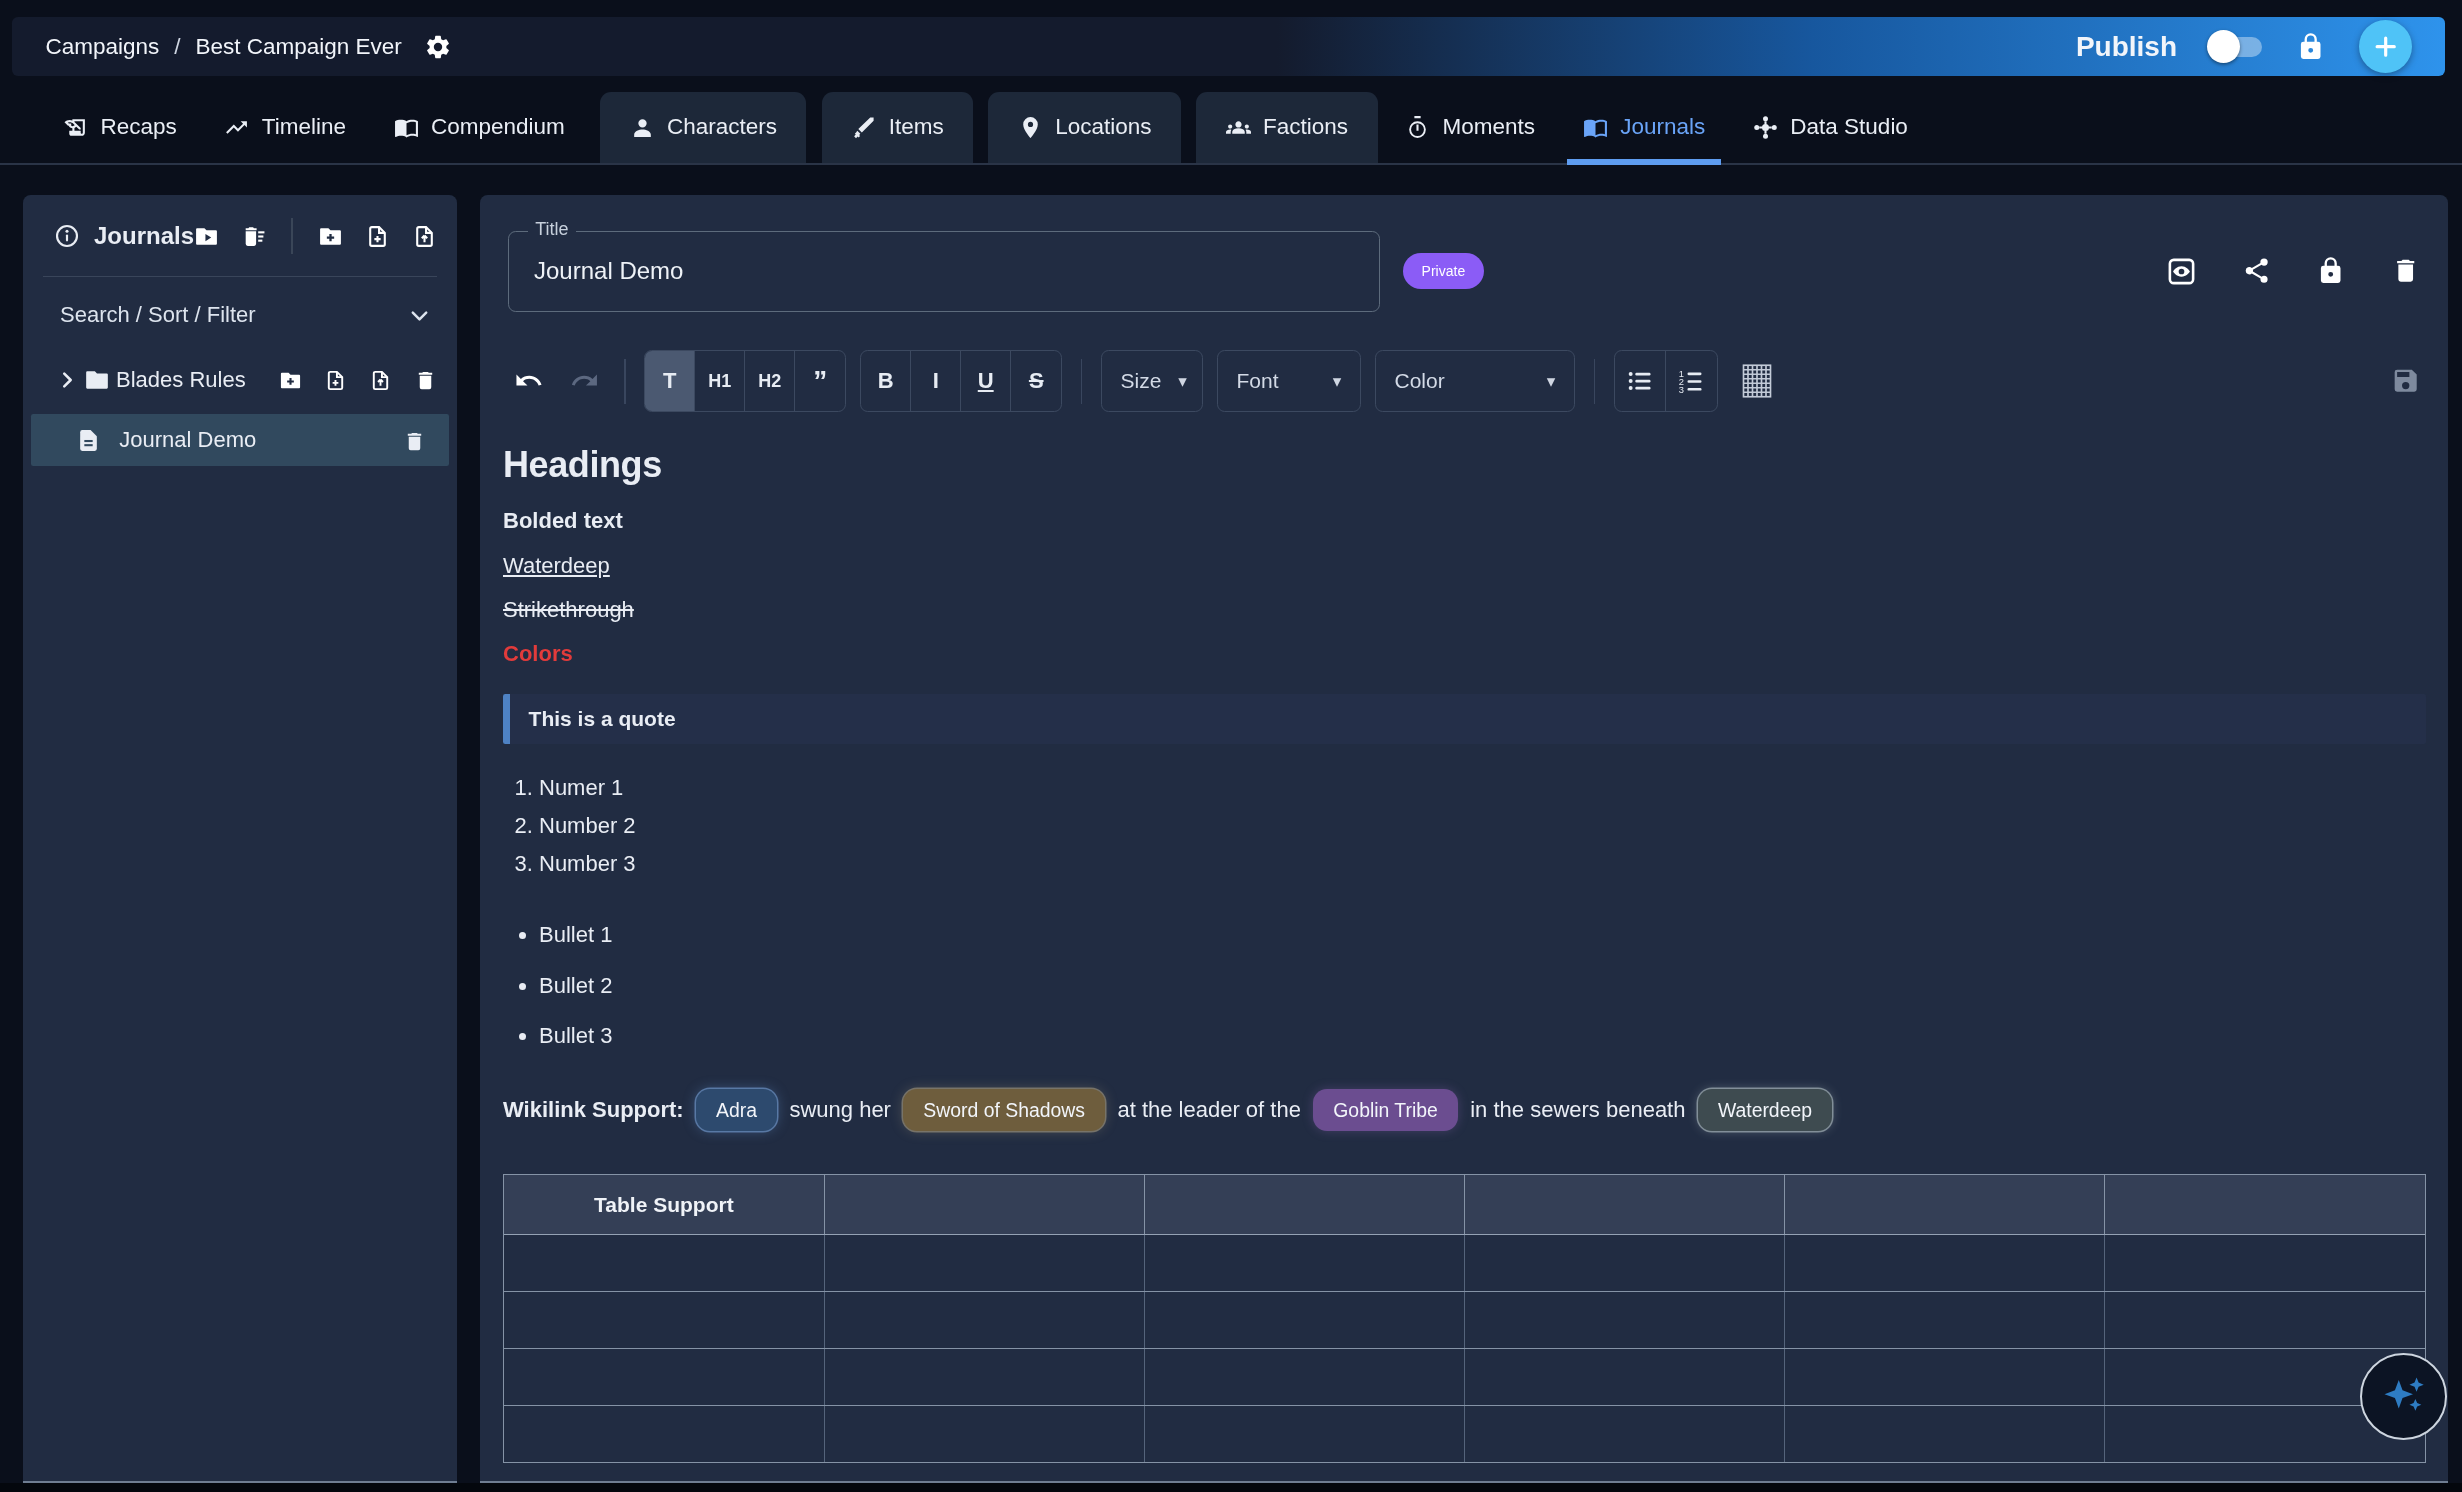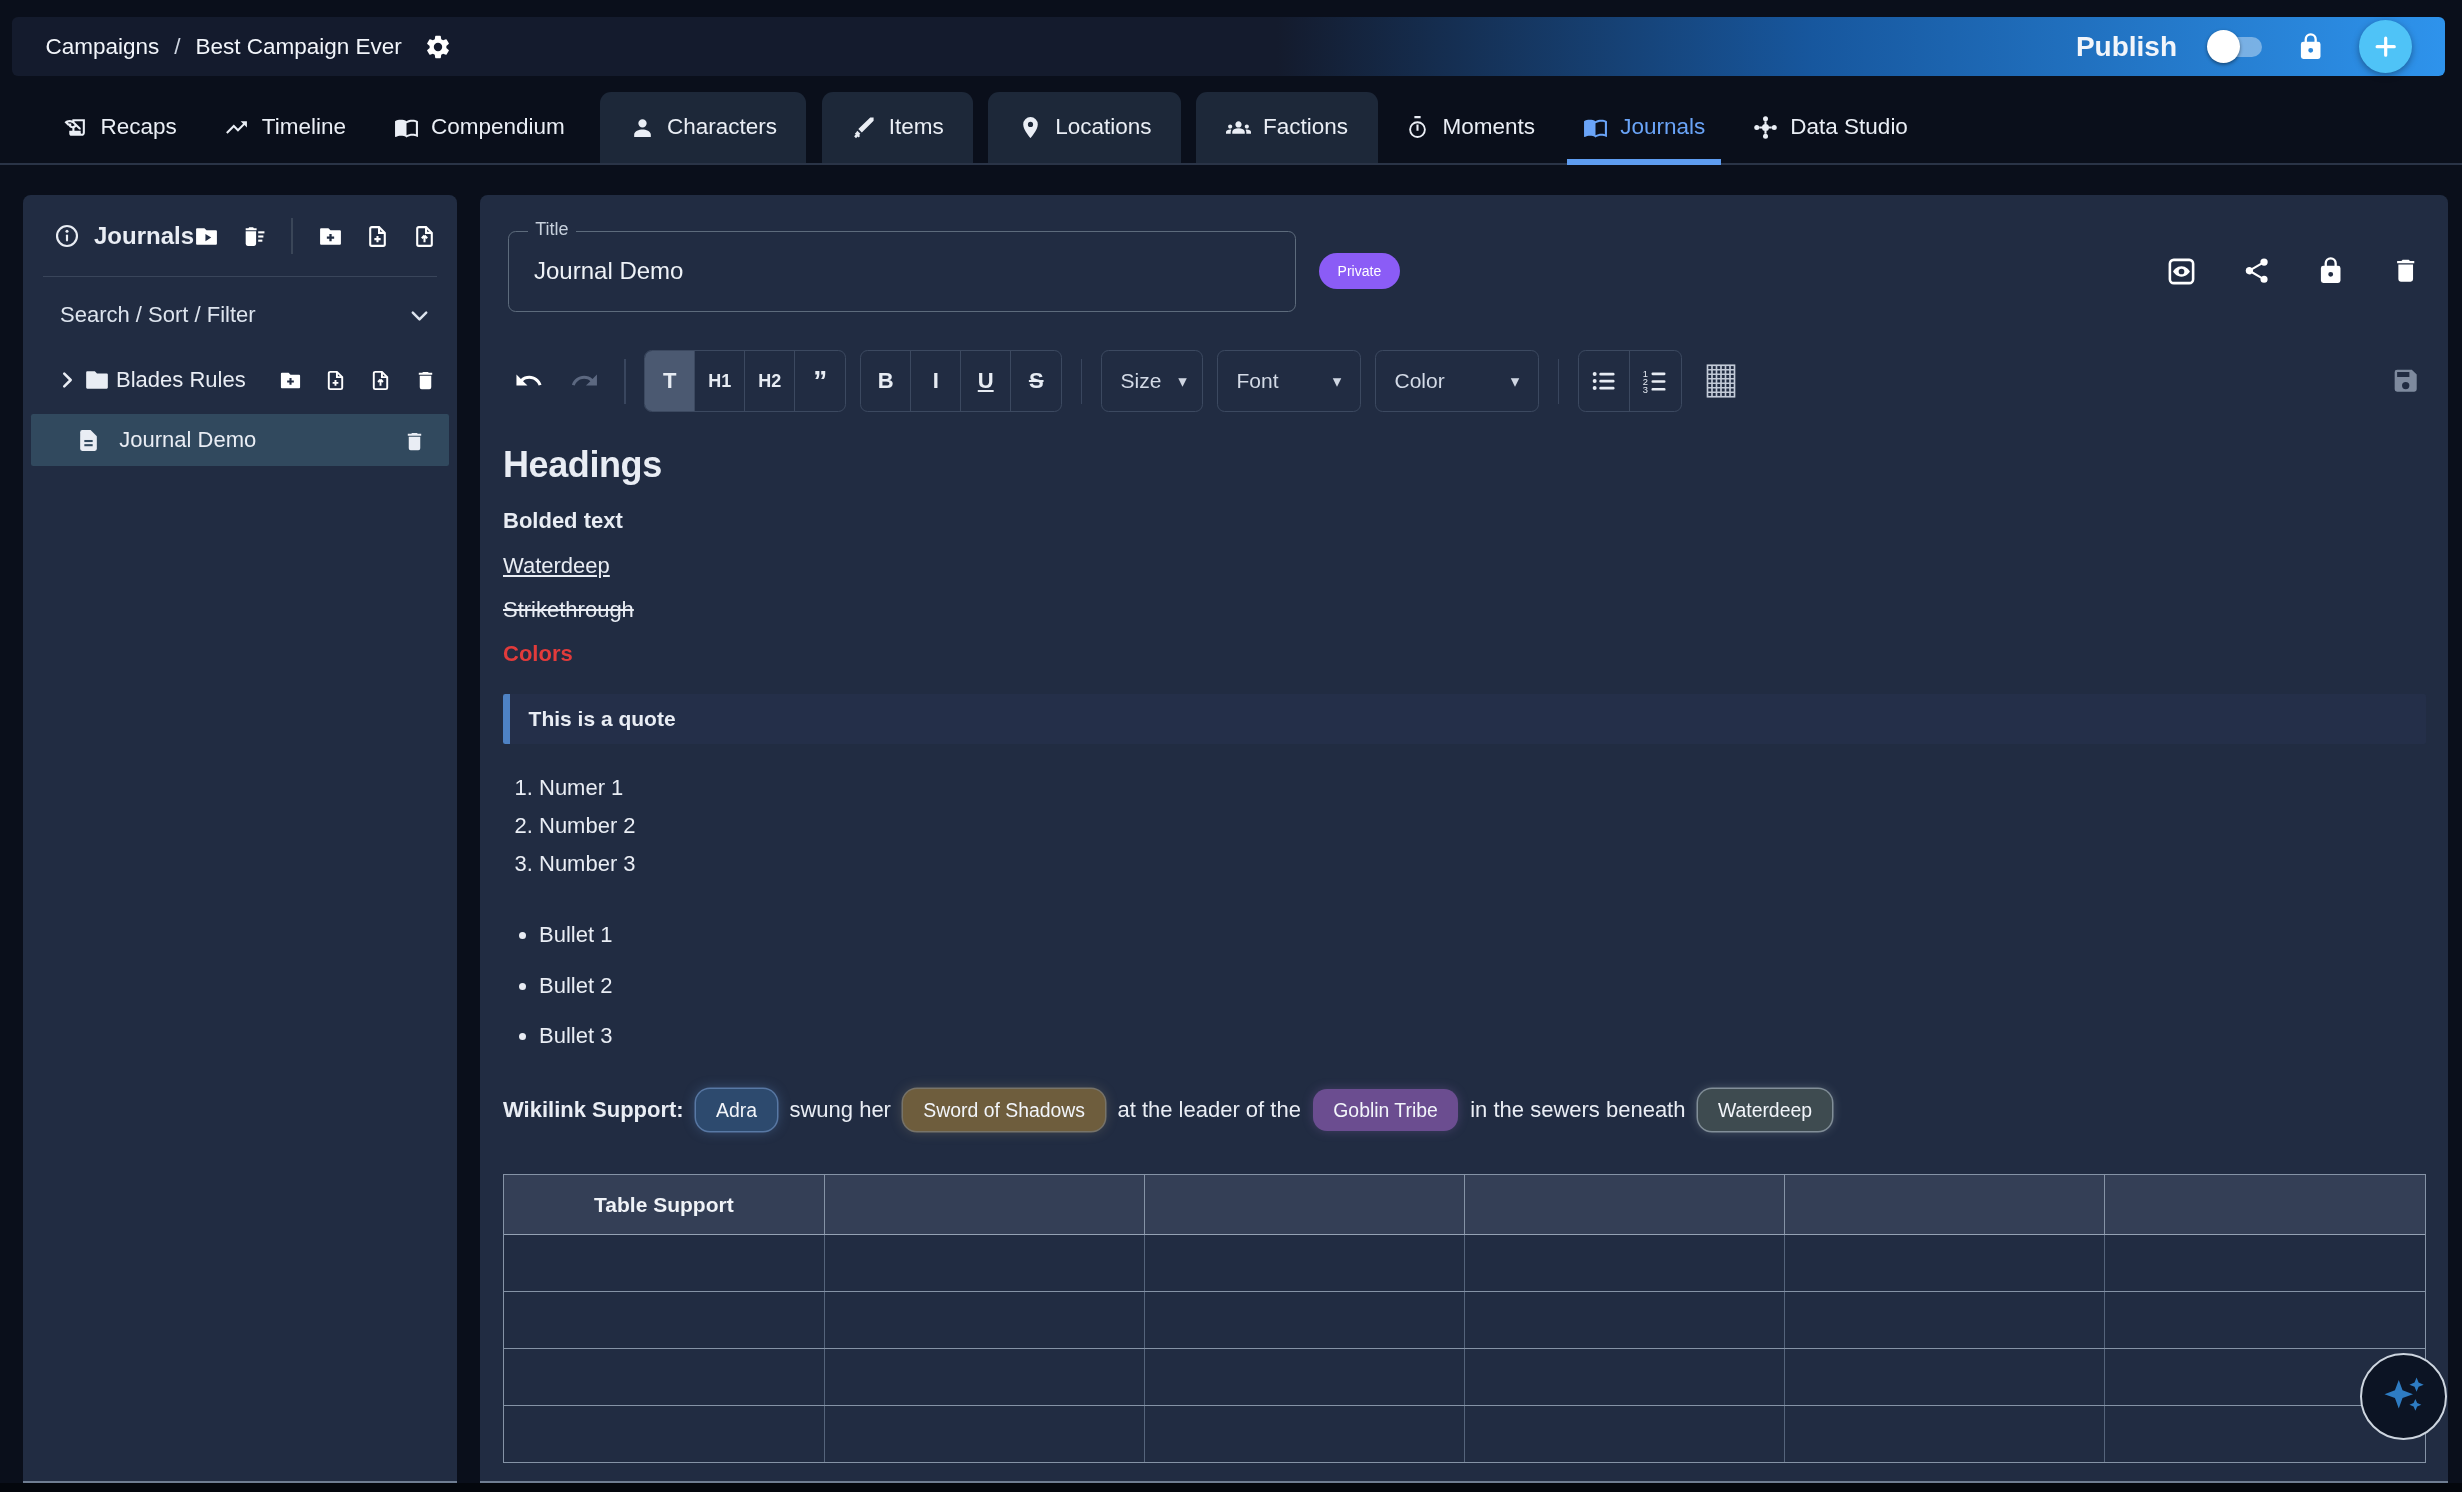--- a/index.html
+++ b/index.html
@@ -58,21 +58,21 @@
   .sb-search { display:flex; align-items:center; justify-content:space-between;
     padding:25px 26px 23px 37px; font-size:22px; color:#dde4ee; }
   .tree-folder { display:flex; align-items:center; gap:6px; padding:15.5px 20px 14px 33px; font-size:22px; }
   .tf-tools { margin-left:auto; display:flex; gap:22px; color:#fff; }
   .tree-doc { margin:7.7px 7.7px; background:#31495e; border-radius:2.3px;
     display:flex; align-items:center; gap:18.6px; padding:13px 23px 13px 45px; font-size:22px; }
   .tree-doc .trash { margin-left:auto; }
 
   
   .title-row { position:absolute; top:34px; left:28px; right:28px; height:84px; display:flex; align-items:center; }
-  .tfield { position:relative; width:788px; height:81px; border:1.5px solid #5d6b7c; border-radius:7.7px; }
+  .tfield { position:relative; width:872px; height:81px; border:1.5px solid #5d6b7c; border-radius:7.7px; }
   .tfield .legend { position:absolute; top:-12.4px; left:18.6px; background:#212c42; padding:0 7.7px;
     font-size:18px; color:#c7d0dc; }
   .tfield .value { position:absolute; left:25px; top:50%; transform:translateY(-50%);
     font-size:24px; color:#eef2f7; }
   .badge { margin-left:23px; background:#8b5cf6; color:#fff; font-size:14px;
     padding:10px 18.6px; border-radius:23px; }
   .ticons { margin-left:auto; display:flex; align-items:center; gap:45px; color:#fff; }
 
   
   .toolbar { position:absolute; top:155px; left:28px; right:28px; height:62px;
@@ -82,21 +82,21 @@
   .vsep { width:1.5px; height:45px; background:#39465e; margin:0 4.6px; }
   .btn-group { display:flex; border:1.5px solid #3c4960; border-radius:7.7px; height:62px; overflow:hidden; }
   .gbtn { width:50px; height:100%; display:flex; align-items:center; justify-content:center;
     font-size:22px; font-weight:bold; color:#e7ecf3; border-right:0.8px solid #3c4960; }
   .gbtn:last-child { border-right:none; }
   .gbtn.sel { background:#4b5971; }
   .dd { display:flex; align-items:center; justify-content:space-between;
     border:1.5px solid #3c4960; border-radius:7.7px; height:62px; padding:0 18.6px;
     color:#d3dae6; font-size:21px; }
   .dd .caret { margin-left:17px; font-size:17px; color:#cfd6e2; }
-  .dd.size { width:102px; } .dd.font { width:144px; } .dd.color { width:164px; }
+  .dd.size { width:102px; } .dd.font { width:144px; } .dd.color { width:200px; }
   .list-group { display:flex; border:1.5px solid #3c4960; border-radius:7.7px; height:62px; overflow:hidden; }
   .lbtn { width:51px; display:flex; align-items:center; justify-content:center; color:#e7ecf3;
     border-right:0.8px solid #3c4960; }
   .lbtn:last-child { border-right:none; }
   .tbl-btn { color:#c3cbd8; margin-left:7.7px; }
   .save { margin-left:auto; color:#7e8a9e; }
 
   
   .content { position:absolute; top:237px; left:23px; right:22px; font-size:22px; line-height:1.2; }
   .content h1 { font-size:36px; margin:11px 0 22px; letter-spacing:-0.4px; }

